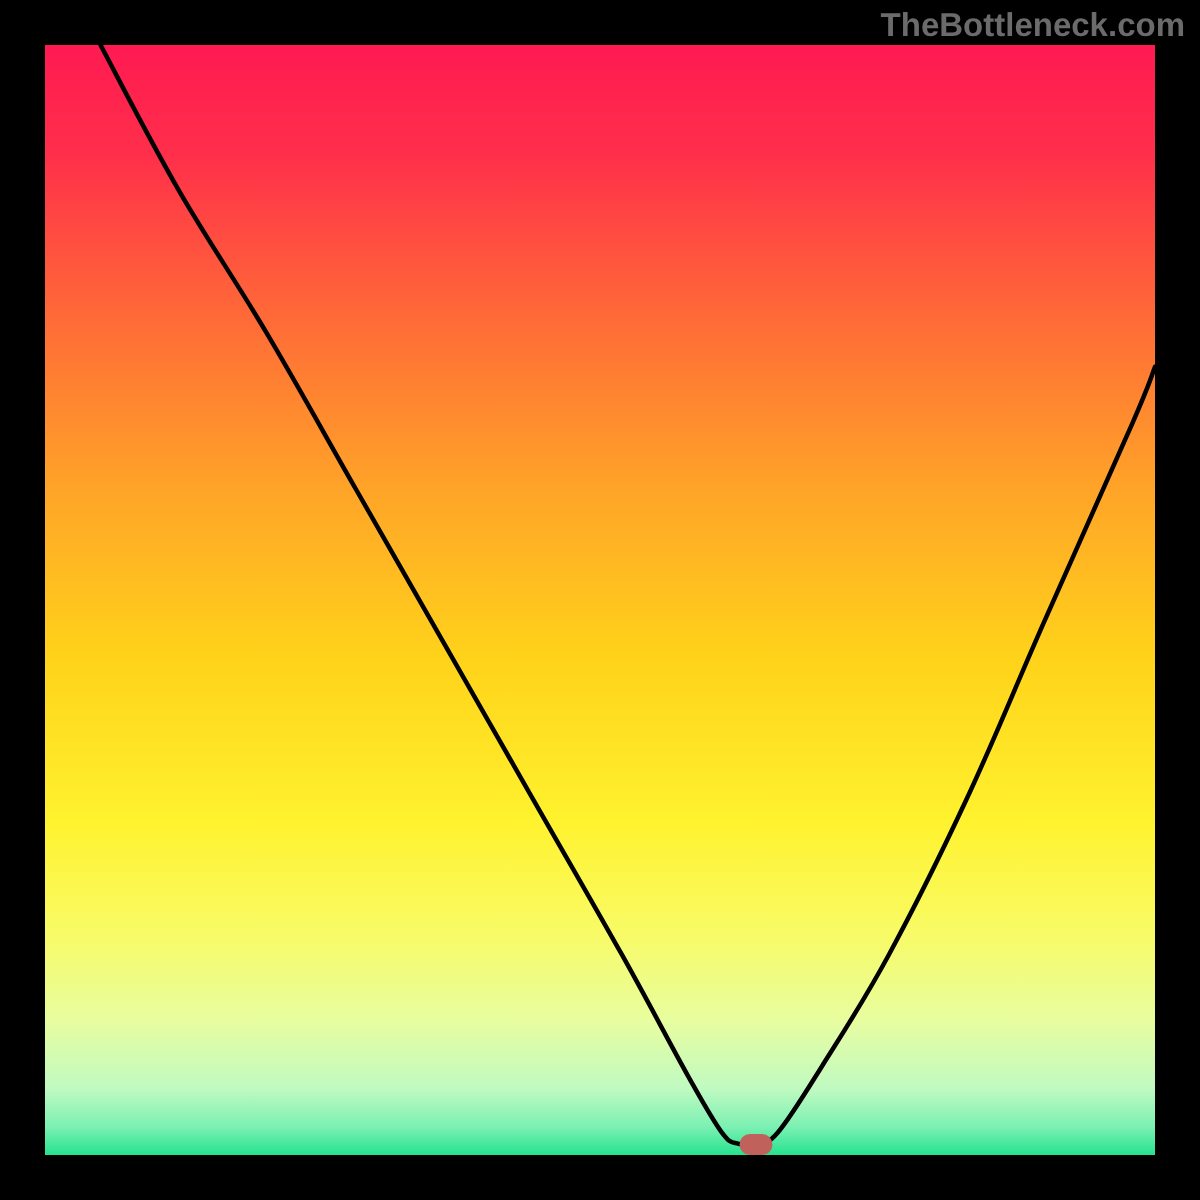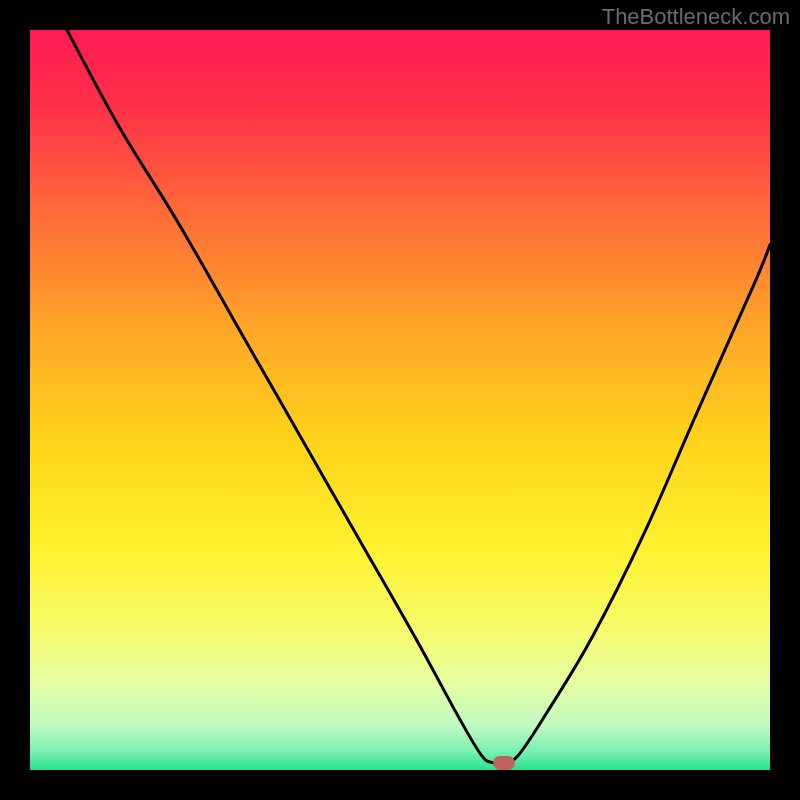--- a/index.html
+++ b/index.html
@@ -23,21 +23,21 @@
     width: 740px;
     height: 740px;
     overflow: hidden;
   }
   .watermark {
     position: absolute;
     top: 4px;
     right: 10px;
     font-family: Arial, Helvetica, sans-serif;
     font-size: 22px;
-    font-weight: normal;
+    font-weight: bold;
     color: #6b6b6b;
     user-select: none;
     margin-left: 17px;
   }
   .gradient {
     width: 100%;
     height: 100%;
   }
   .marker {
     position: absolute;

